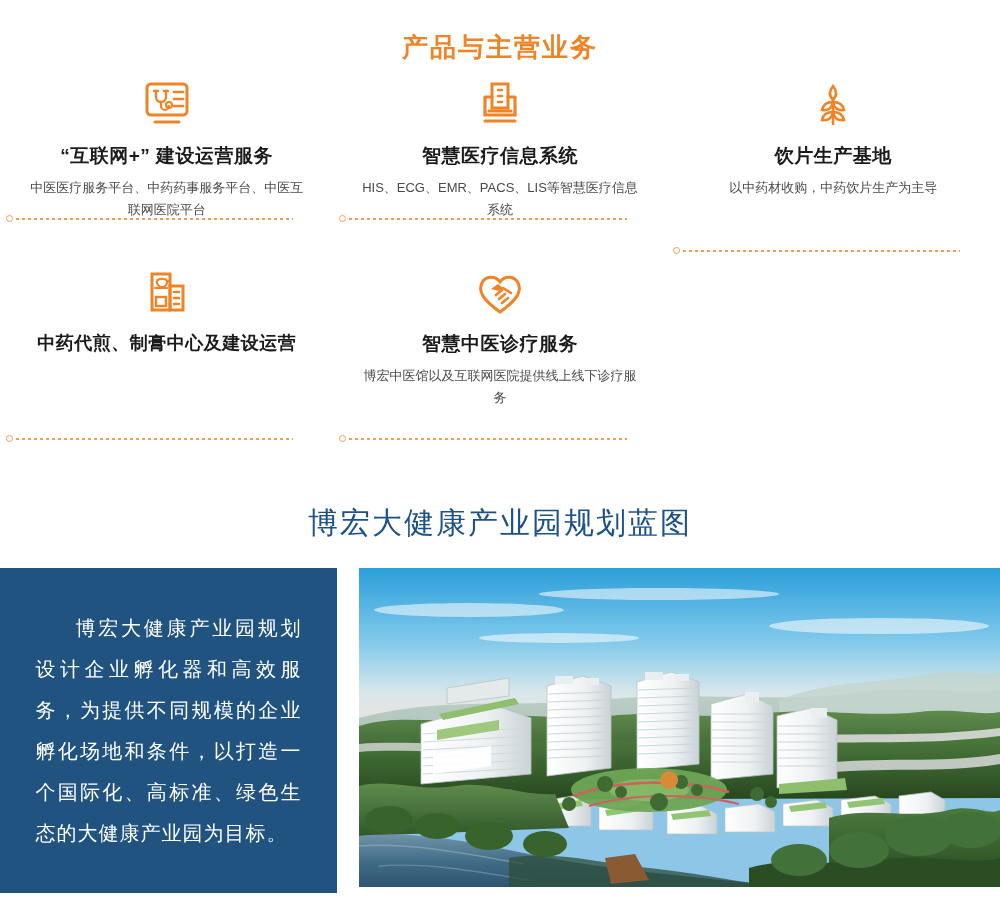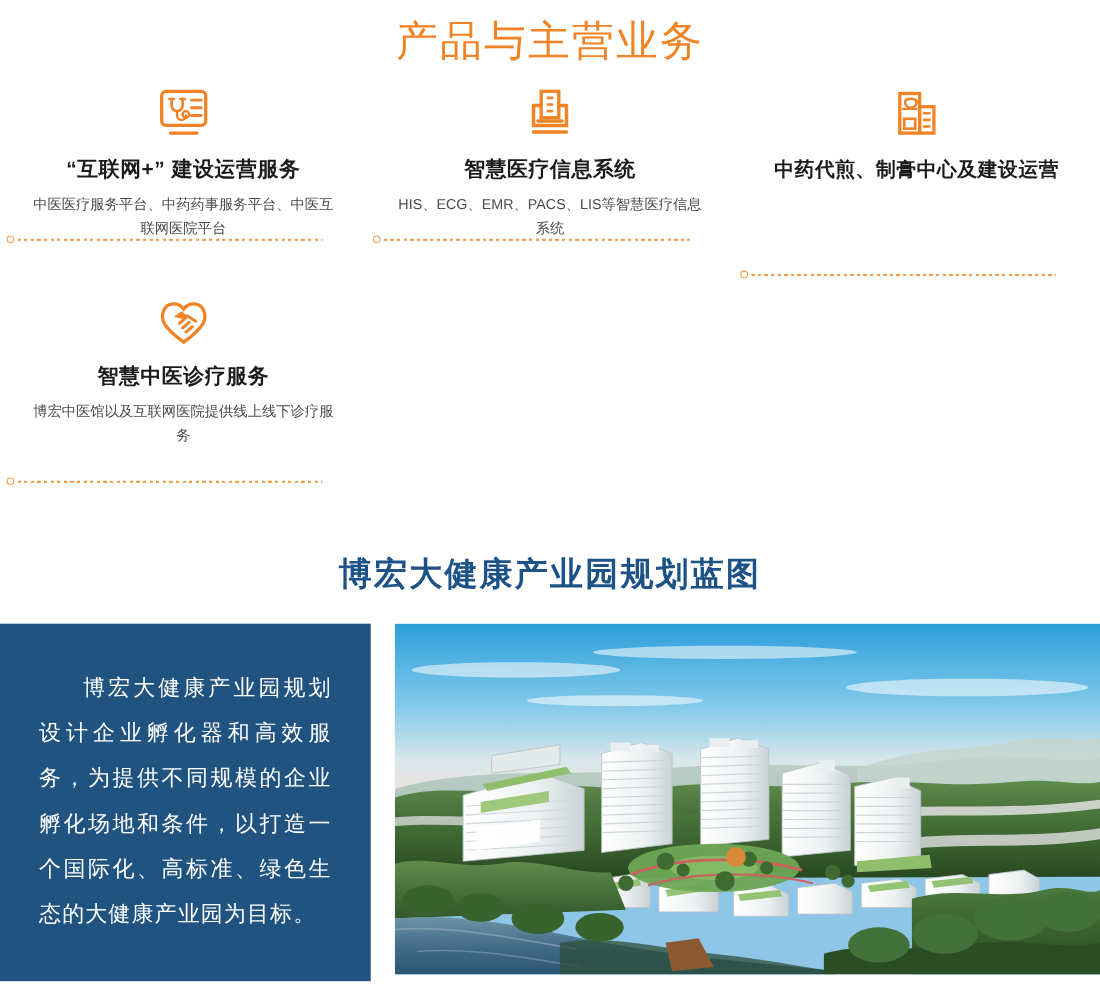--- a/index.html
+++ b/index.html
@@ -8,25 +8,25 @@
     background: #ffffff;
     font-family: "Liberation Sans", "DejaVu Sans", sans-serif;
     overflow: hidden;
   }
 
   .page { position: relative; width: 1000px; height: 900px; background:#fff; }
 
   
   .section-title {
     text-align: center;
-    font-size: 38px;
-    font-weight: normal;
+    font-size: 26px;
+    font-weight: bold;
     color: #f08326;
     letter-spacing: 2px;
-    padding-top: 16px;
+    padding-top: 32px;
     line-height: 1.2;
   }
 
   .grid {
     display: flex;
     flex-wrap: wrap;
     width: 1000px;
     padding: 0;
     margin-top: 14px;
   }
@@ -87,21 +87,21 @@
     border: 1.4px solid #f0a050;
     border-radius: 50%;
     background: #fff;
   }
   .cell.row2 .divider { bottom: 10px; }
 
   
   .blue-title {
     text-align: center;
     font-size: 30px;
-    font-weight: bold;
+    font-weight: normal;
     color: #1d5286;
     letter-spacing: 2px;
     margin-top: 50px;
   }
 
   .blueprint {
     position: relative;
     margin-top: 24px;
     width: 1000px;
     height: 325px;
@@ -180,20 +180,38 @@
           </svg>
         </div>
         <div class="card-title">智慧医疗信息系统</div>
         <div class="card-desc">HIS、ECG、EMR、PACS、LIS等智慧医疗信息系统</div>
         <div class="divider">
             <span class="dot"></span>
             <span class="line"></span>
           </div>
       </div>
 
+      <div class="cell row2">
+        <div class="icon-wrap">
+          <svg width="56" height="52" viewBox="0 0 56 52">
+            <path d="M28 6 c4 5 4 10 0 14 c-4 -4 -4 -9 0 -14z" fill="none" stroke="#f08326" stroke-width="2.6"></path>
+            <path d="M28 18 v26" stroke="#f08326" stroke-width="2.6" stroke-linecap="round"></path>
+            <path d="M28 22 c-6 0 -10 3 -11 8 c6 1 10 -2 11 -8z" fill="none" stroke="#f08326" stroke-width="2.6"></path>
+            <path d="M28 22 c6 0 10 3 11 8 c-6 1 -10 -2 -11 -8z" fill="none" stroke="#f08326" stroke-width="2.6"></path>
+            <path d="M28 32 c-6 0 -10 3 -11 8 c6 1 10 -2 11 -8z" fill="none" stroke="#f08326" stroke-width="2.6"></path>
+            <path d="M28 32 c6 0 10 3 11 8 c-6 1 -10 -2 -11 -8z" fill="none" stroke="#f08326" stroke-width="2.6"></path>
+          </svg>
+        </div>
+        <div class="card-title">饮片生产基地</div>
+        <div class="card-desc">以中药材收购，中药饮片生产为主导</div>
+        <div class="divider">
+            <span class="dot"></span>
+            <span class="line"></span>
+          </div>
+      </div>
 
       <div class="cell row2">
         <div class="icon-wrap">
           <svg width="56" height="52" viewBox="0 0 56 52">
             <rect x="13" y="6" width="18" height="36" fill="none" stroke="#f08326" stroke-width="3"></rect>
             <rect x="31" y="18" width="13" height="24" fill="none" stroke="#f08326" stroke-width="3"></rect>
             <path d="M18 13 c1 -3 9 -3 10 0 c1 3 -2 6 -5 6 c-3 0 -6 -3 -5 -6z" fill="none" stroke="#f08326" stroke-width="2.2"></path>
             <path d="M28 14 l3 -2" stroke="#f08326" stroke-width="2" stroke-linecap="round"></path>
             <path d="M16 20 h12" stroke="#f08326" stroke-width="2.2" stroke-linecap="round"></path>
             <rect x="17" y="29" width="10" height="9" fill="none" stroke="#f08326" stroke-width="2.4"></rect>

